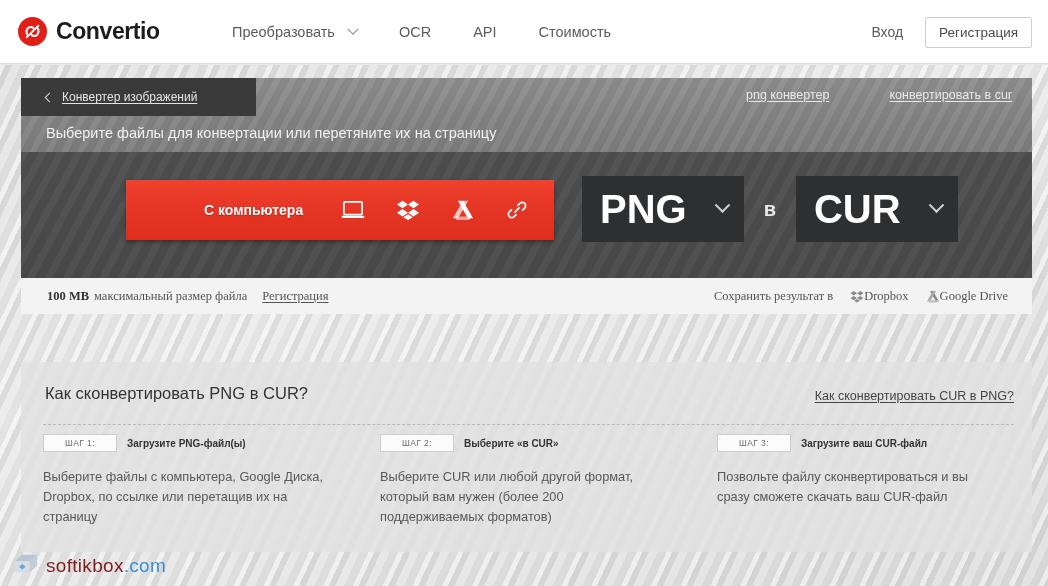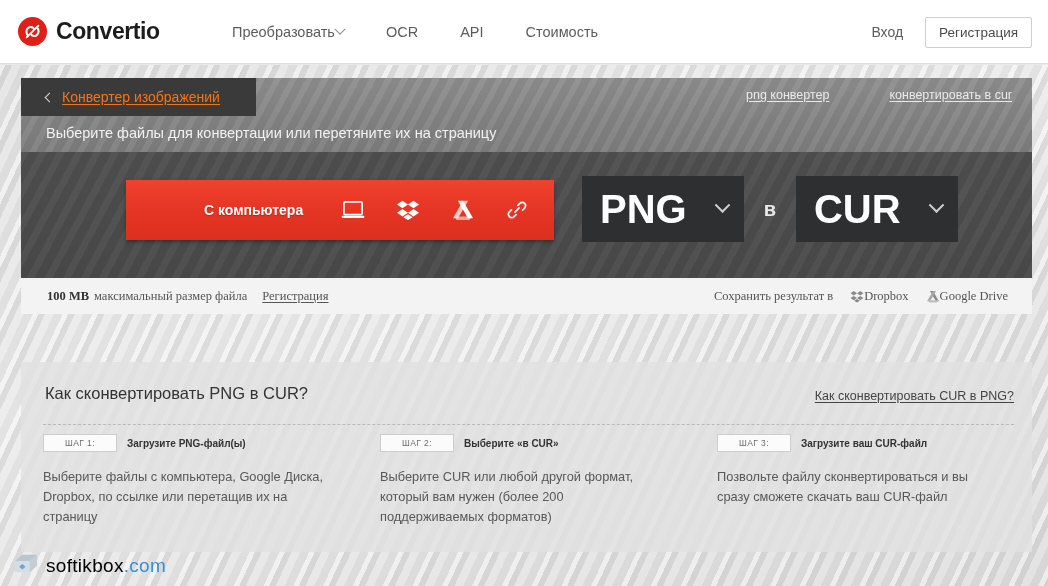--- a/index.html
+++ b/index.html
@@ -36,21 +36,21 @@
   .logo-text {
     font-size: 23px; font-weight: bold; color: #1c1c1c;
     letter-spacing: -0.4px;
   }
   .nav {
     position: absolute; left: 232px; top: 0; height: 64px;
     display: flex; align-items: center; gap: 42px;
   }
   .nav-item {
     font-size: 14.5px; color: #5c5c5c;
-    display: flex; align-items: center; gap: 1px;
+    display: flex; align-items: center; gap: 14px;
     cursor: pointer; white-space: nowrap;
   }
   .chev-sm {
     display: inline-block; width: 8px; height: 8px;
     border-right: 1.4px solid #8c8c8c;
     border-bottom: 1.4px solid #8c8c8c;
     transform: rotate(45deg) translate(-2px,-2px);
   }
   .header-right {
     position: absolute; right: 16px; top: 0; height: 64px;
@@ -103,21 +103,21 @@
     padding-left: 25px;
     cursor: pointer; z-index: 2;
   }
   .bc-chevron {
     display: inline-block; width: 7px; height: 7px;
     border-left: 1.8px solid #d8d8d8;
     border-bottom: 1.8px solid #d8d8d8;
     transform: rotate(45deg);
   }
   .bc-label {
-    font-size: 14px; color: #f97316;
+    font-size: 12px; color: #e5e5e5;
     text-decoration: underline; text-underline-offset: 2px;
   }
   .banner-links {
     position: absolute; right: 20px; top: 10px;
     display: flex; gap: 60px; z-index: 2;
   }
   .banner-link {
     font-size: 12.5px; color: #e9e9e9;
     text-decoration: underline; text-underline-offset: 2px;
     cursor: pointer; white-space: nowrap;
@@ -254,21 +254,21 @@
   .step-desc {
     font-size: 12.8px; color: #585858; line-height: 1.55;
   }
 
   
   .watermark {
     position: absolute; left: 13px; bottom: 6px;
     display: flex; align-items: center; gap: 7px; z-index: 5;
   }
   .wm-text { font-size: 19px; letter-spacing: 0.3px; }
-  .wm-a { color: #000000; }
+  .wm-a { color: #7f1d1d; }
   .wm-b { color: #3a8fd4; }
 </style>
 </head>
 <body>
 
 <div id="page">
 
   <div class="header">
     <div class="logo-wrap">
       <span class="logo-mark">

